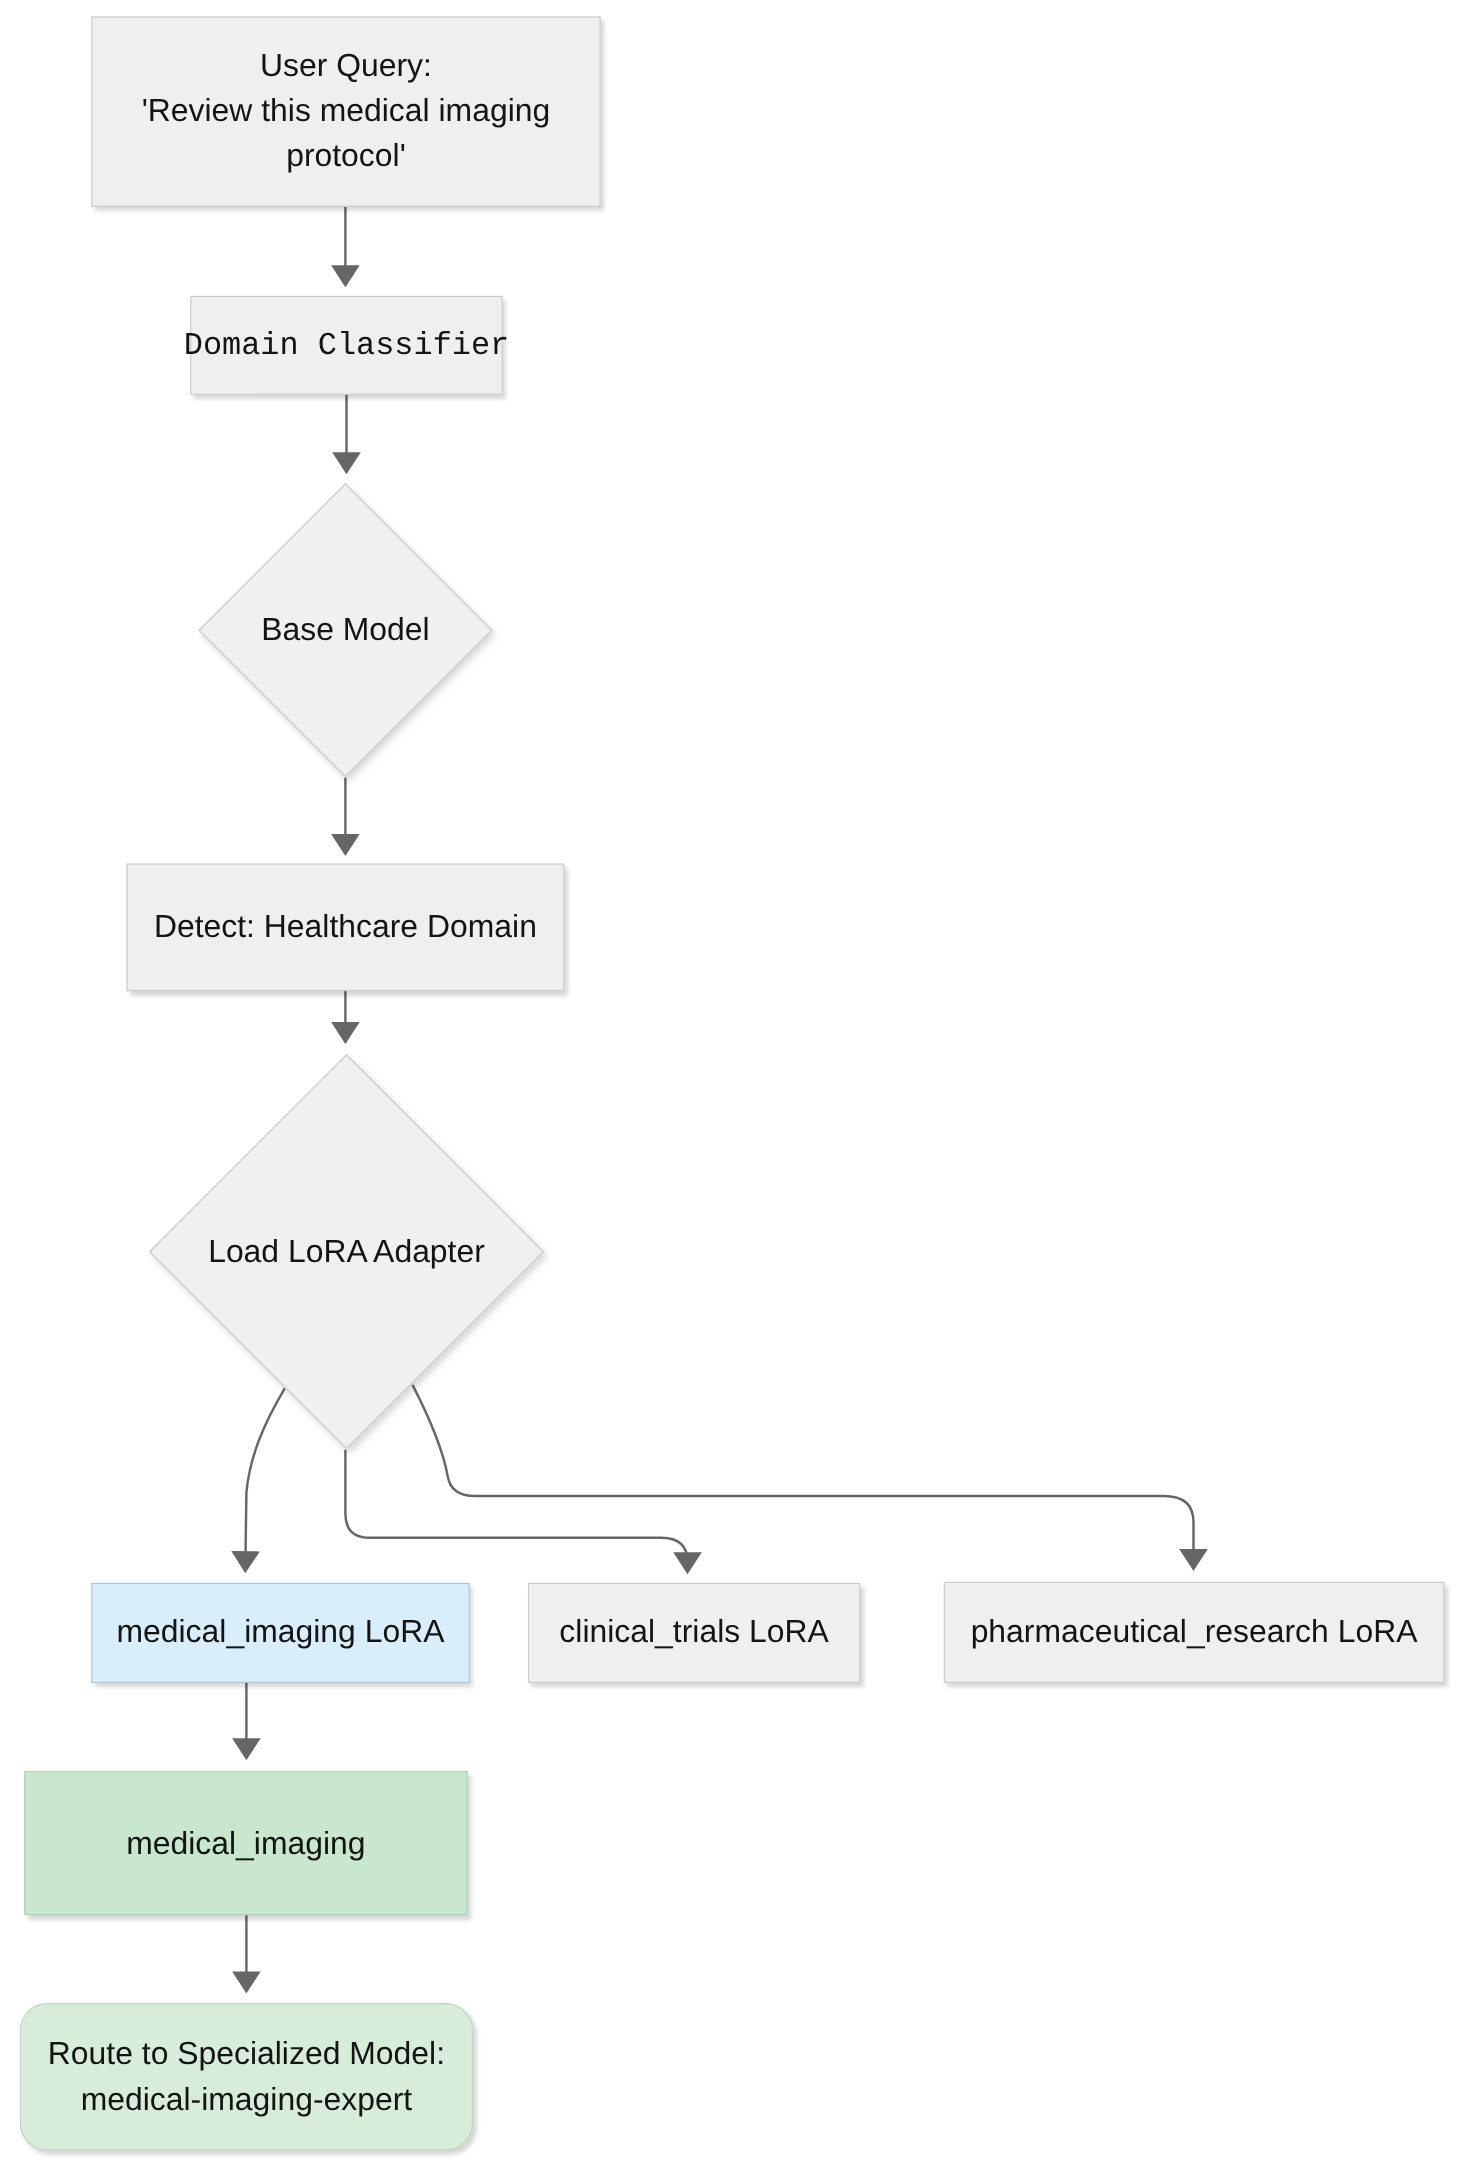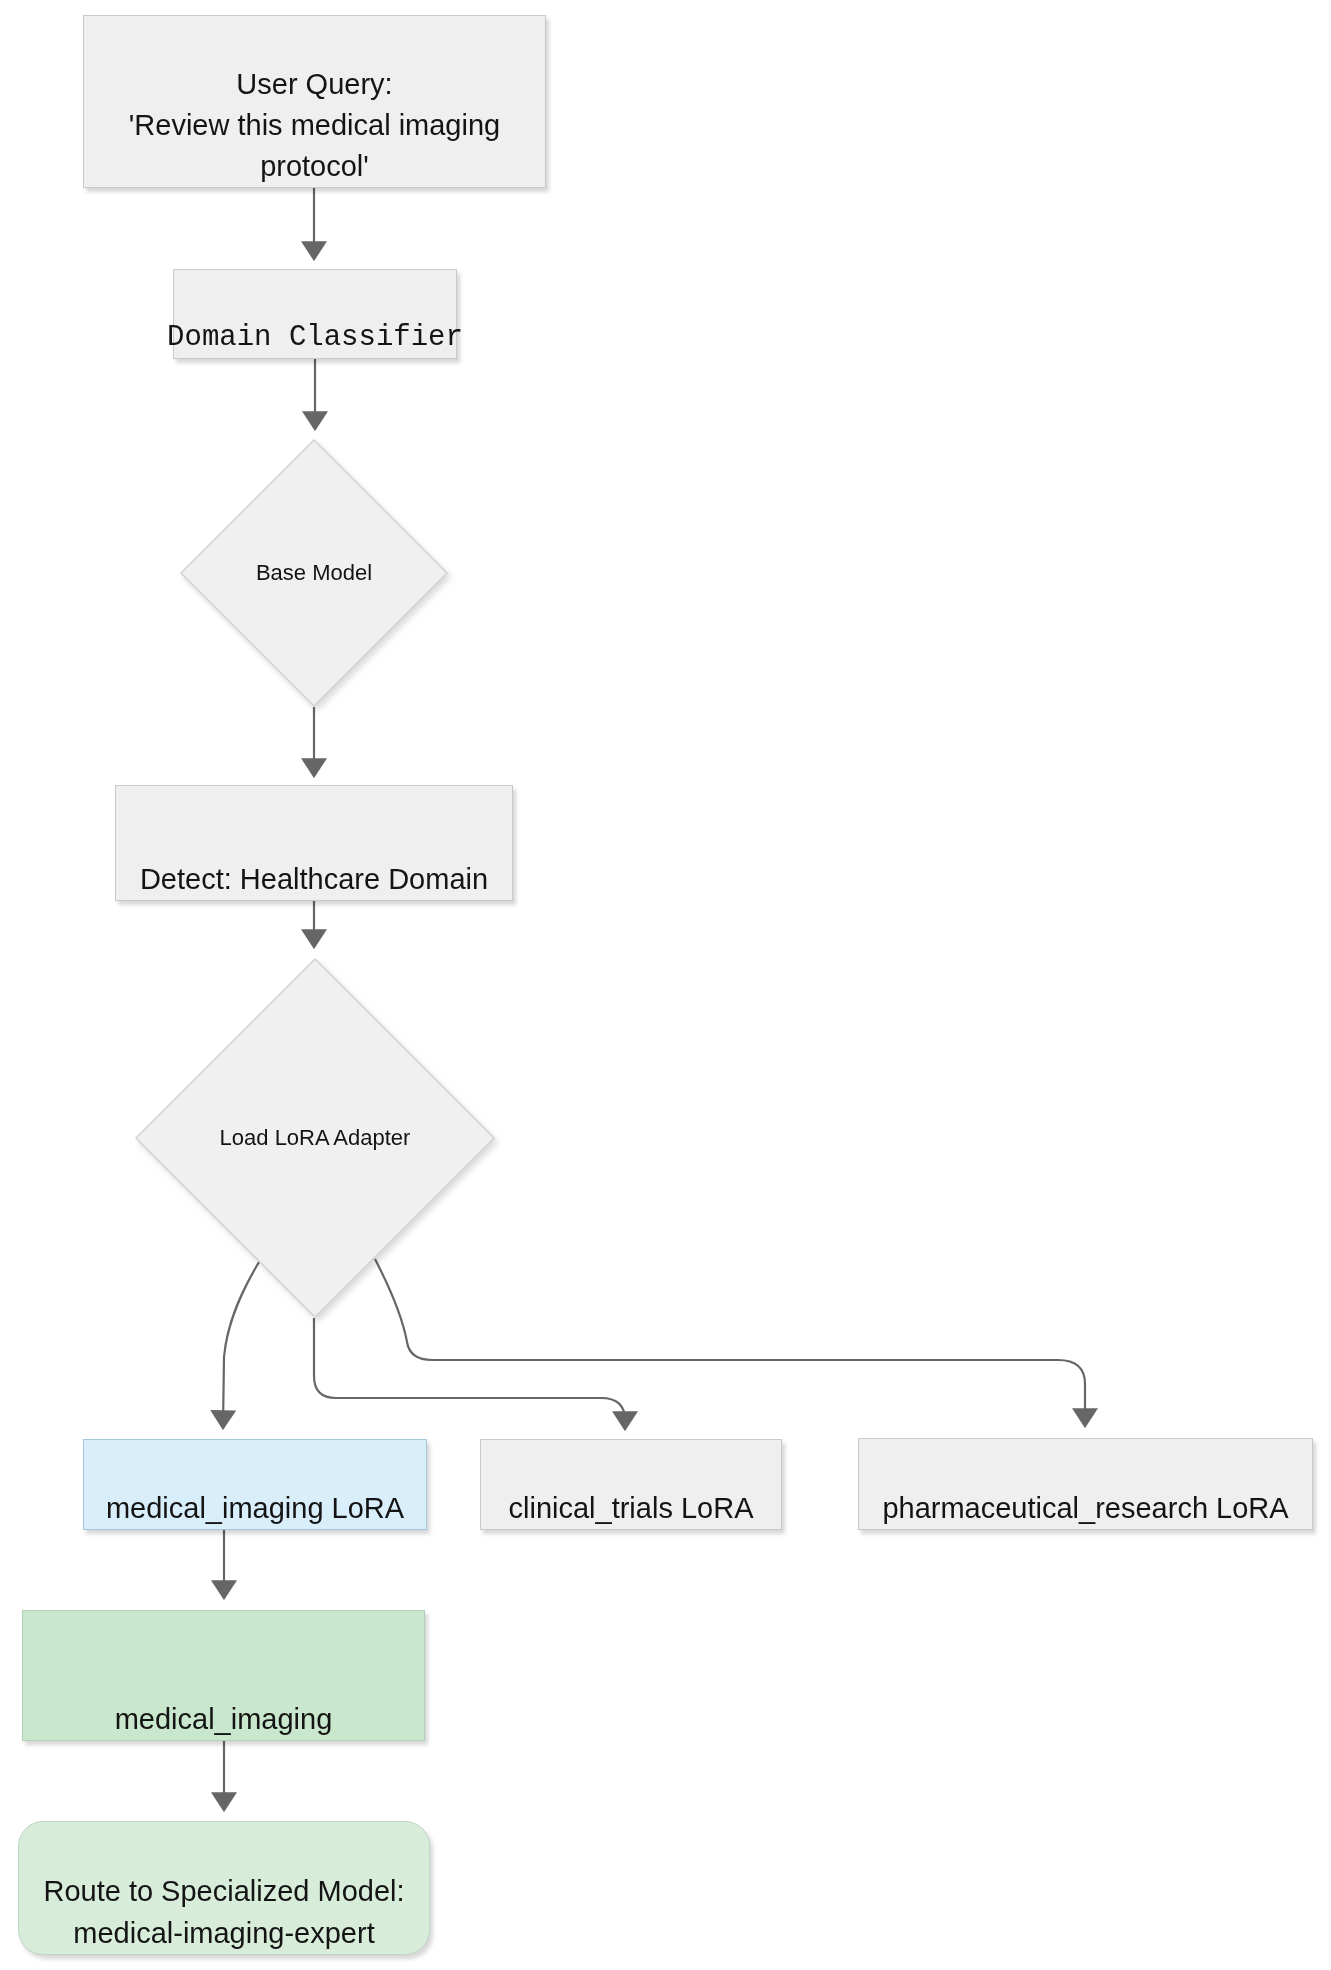--- a/index.html
+++ b/index.html
@@ -23,21 +23,21 @@
     width: 1331px;
     height: 1970px;
     pointer-events: none;
   }
   .node {
     position: absolute;
     box-sizing: border-box;
     display: flex;
     flex-direction: column;
     align-items: center;
-    justify-content: flex-end;
+    justify-content: center;
     text-align: center;
     font-size: 29px;
     line-height: 41px;
     border: 1.5px solid #c9c9c9;
     background: #efefef;
     box-shadow: 3px 4px 4px rgba(0,0,0,0.16);
   }
   .node span { display: block; white-space: nowrap; }
   .node.blue   { background: #d9eefb; border-color: #a5c6da; }
   .node.green1 { background: #c9e7cd; border-color: #b2cfb7; }
@@ -53,21 +53,21 @@
     fill: #f0f0f0;
     stroke: #d2d2d2;
     stroke-width: 1.5;
   }
   .diamond-label {
     position: absolute;
     left: 0; top: 0; right: 0; bottom: 0;
     display: flex;
     align-items: center;
     justify-content: center;
-    font-size: 22px;
+    font-size: 29px;
     text-align: center;
   }
   .edge-path {
     fill: none;
     stroke: #666666;
     stroke-width: 2.2;
   }
 </style>
 </head>
 <body>

